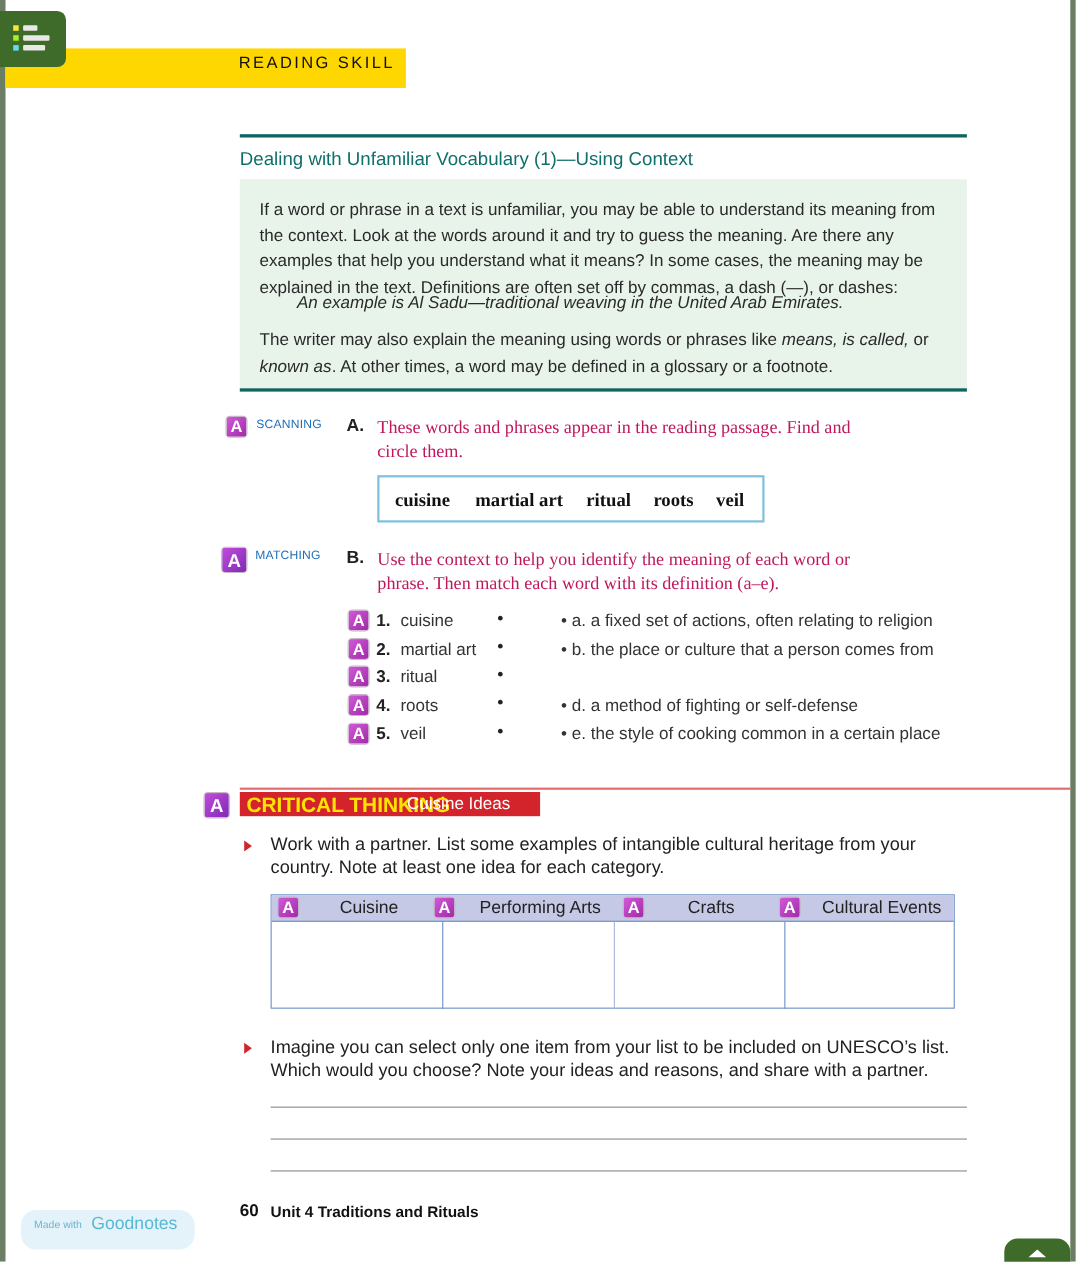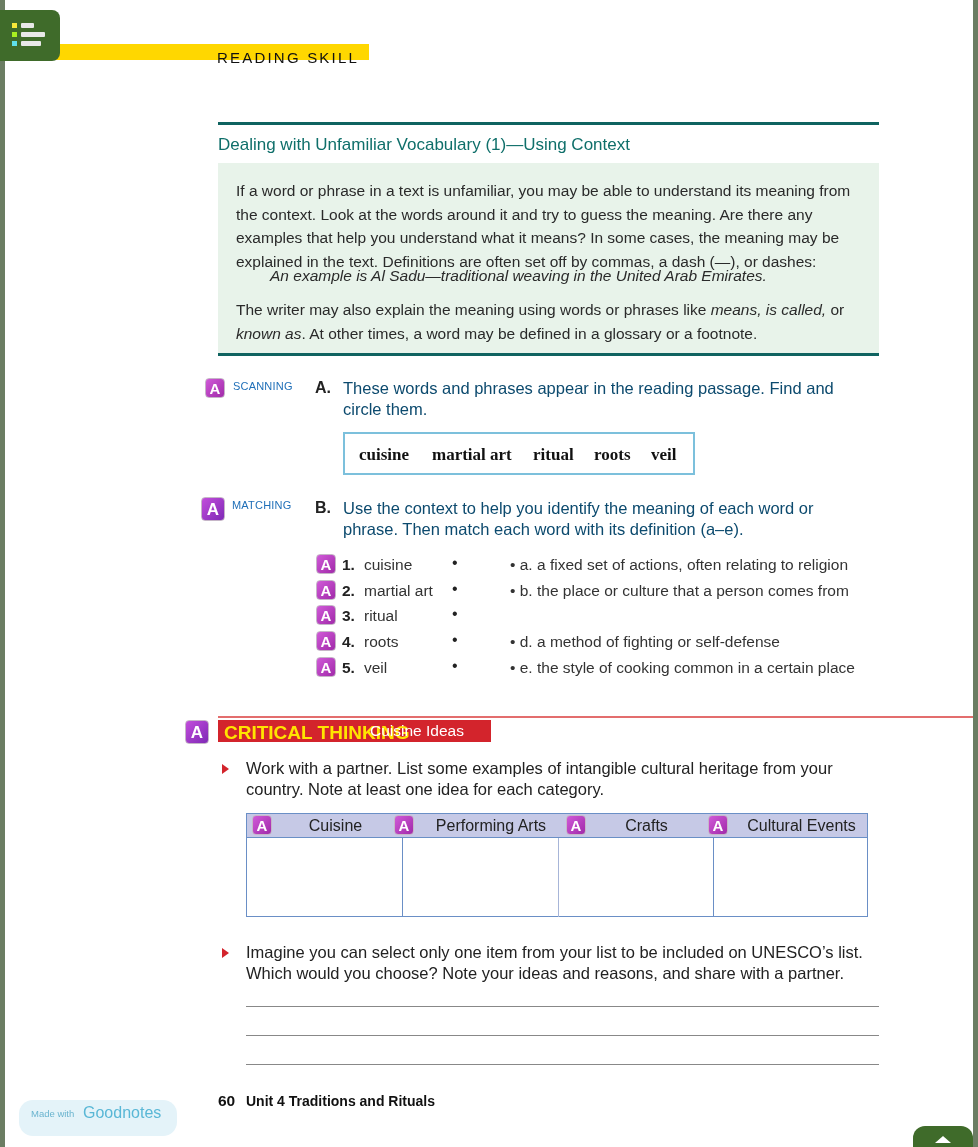--- a/index.html
+++ b/index.html
@@ -7,36 +7,36 @@
     body { position: relative; font-family: "Liberation Sans", "DejaVu Sans", sans-serif; color: #222; }
 
     .left-edge { position: absolute; left: 0; top: 0; width: 5px; height: 1147px; background: #6b7d63; }
     .right-edge { position: absolute; right: 0; top: 0; width: 5px; height: 1147px; background: #6b7d63; }
 
     .menu-btn { position: absolute; left: 0; top: 10px; width: 60px; height: 51px; background: #3f6b2a; border-radius: 0 8px 8px 0; z-index: 3; }
     .menu-btn .row { position: absolute; left: 12px; height: 6px; }
     .menu-btn .sq { position: absolute; left: 0; top: 0; width: 5px; height: 5px; }
     .menu-btn .bar { position: absolute; left: 9px; top: 0; height: 5px; background: #e8e8e8; border-radius: 1px; }
 
-    .banner { position: absolute; left: 5px; top: 44px; width: 364px; height: 16px; background: #ffd700; }
+    .banner { position: absolute; left: 5px; top: 44px; width: 364px; height: 36px; background: #ffd700; }
     .banner-text { position: absolute; right: 10px; top: 5px; font-size: 15px; letter-spacing: 2.2px; color: #111; }
 
     .teal-rule { position: absolute; left: 218px; width: 661px; height: 3px; background: #0f6360; }
     .skill-title { position: absolute; left: 218px; top: 135px; font-size: 17px; color: #0f6f6a; }
     .skill-box { position: absolute; left: 218px; top: 163px; width: 661px; height: 190px; background: #e8f3ea; }
     .skill-p { position: absolute; left: 18px; font-size: 15.5px; line-height: 23.5px; color: #2a2a2a; width: 630px; }
     .skill-example { position: absolute; left: 52px; top: 104px; font-size: 15.5px; font-style: italic; color: #2a2a2a; }
 
     .a-badge { position: absolute; width: 20px; height: 20px; border-radius: 4px; background: linear-gradient(135deg, #d05ad8, #a12aa9); border: 1px solid #c6b6c8; }
     .a-badge span { position: absolute; left: 0; top: 0; width: 100%; height: 100%; text-align: center; font-size: 15px; line-height: 19px; color: #fff; font-weight: bold; -webkit-text-stroke: 0; }
     .a-badge.ai { background: linear-gradient(135deg, #c24ddb, #7f29b6); }
 
     .ex-label { position: absolute; font-size: 11px; color: #1f6fb8; letter-spacing: 0.2px; }
     .ex-letter { position: absolute; font-size: 16px; font-weight: bold; color: #222; }
-    .ex-text { position: absolute; font-size: 16.5px; line-height: 21px; color: #0c4a6e; }
+    .ex-text { position: absolute; font-size: 16.5px; line-height: 21px; color: #be185d; font-family: Liberation Serif, serif; }
 
     .word-box { position: absolute; left: 343px; top: 432px; width: 352px; height: 43px; border: 2px solid #7cc0dc; }
     .word-box span { position: absolute; top: 11px; font-family: "Liberation Serif", "DejaVu Serif", serif; font-weight: bold; font-size: 17px; color: #111; }
 
     .match-row { position: absolute; left: 316px; width: 560px; height: 24px; }
     .match-row .num { position: absolute; left: 26px; top: 2px; font-size: 15.5px; font-weight: bold; color: #222; }
     .match-row .word { position: absolute; left: 48px; top: 2px; font-size: 15.5px; color: #333; }
     .match-row .dot { position: absolute; left: 136px; top: 0px; font-size: 16px; color: #222; }
     .match-row .def { position: absolute; left: 194px; top: 2px; font-size: 15.5px; color: #333; white-space: nowrap; }
 

